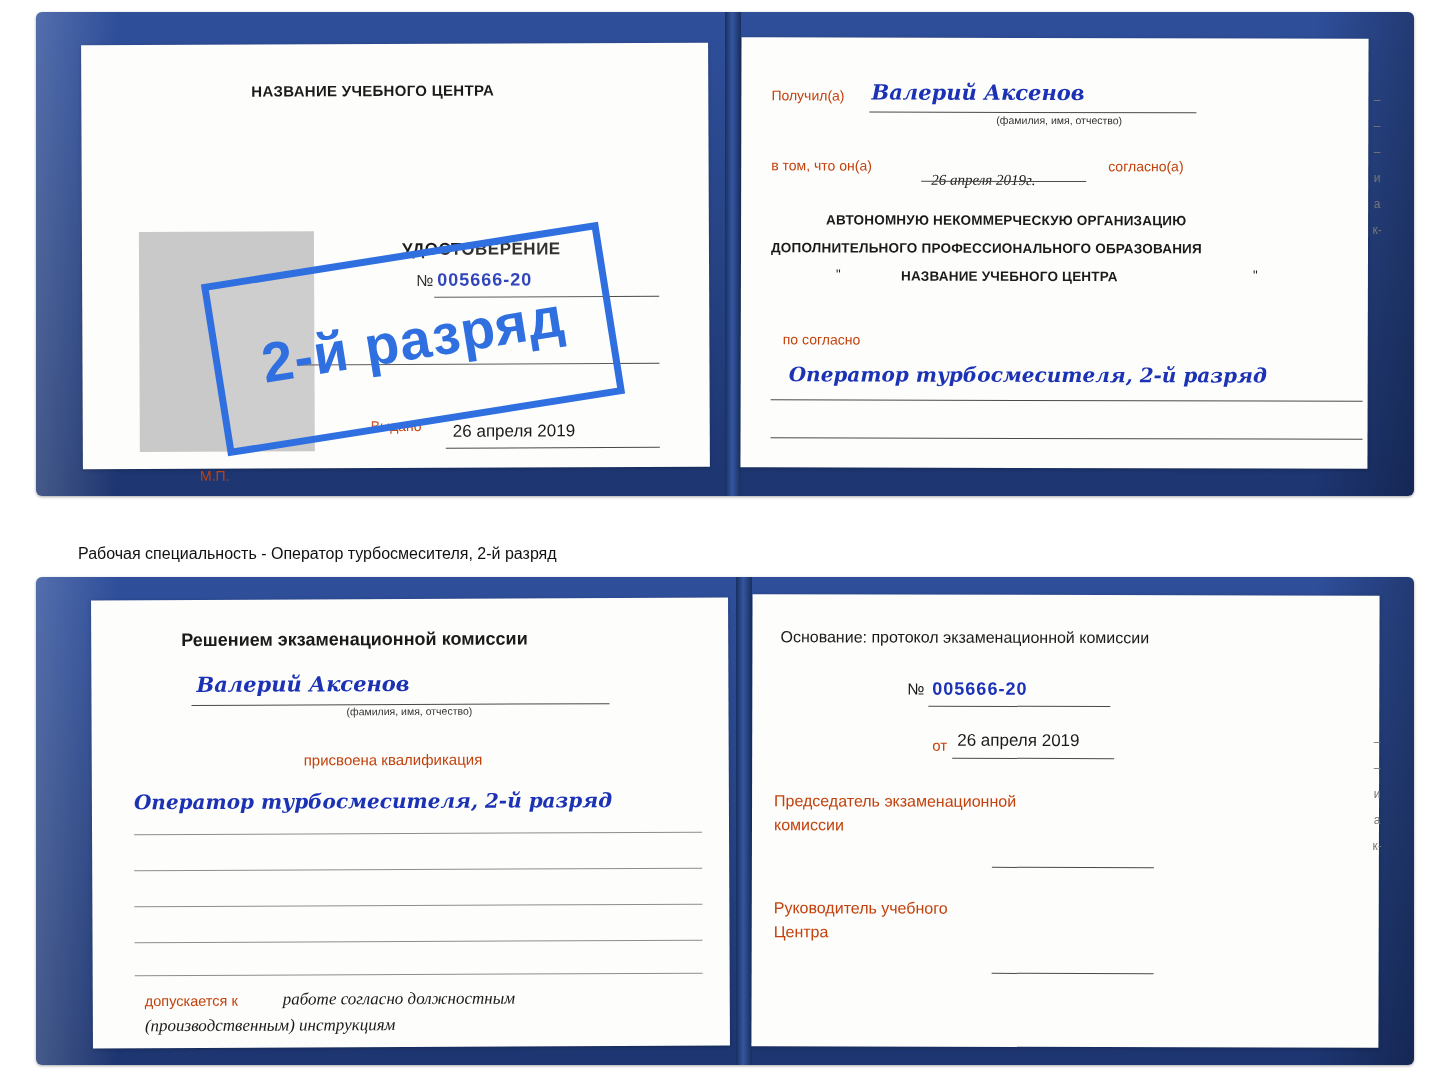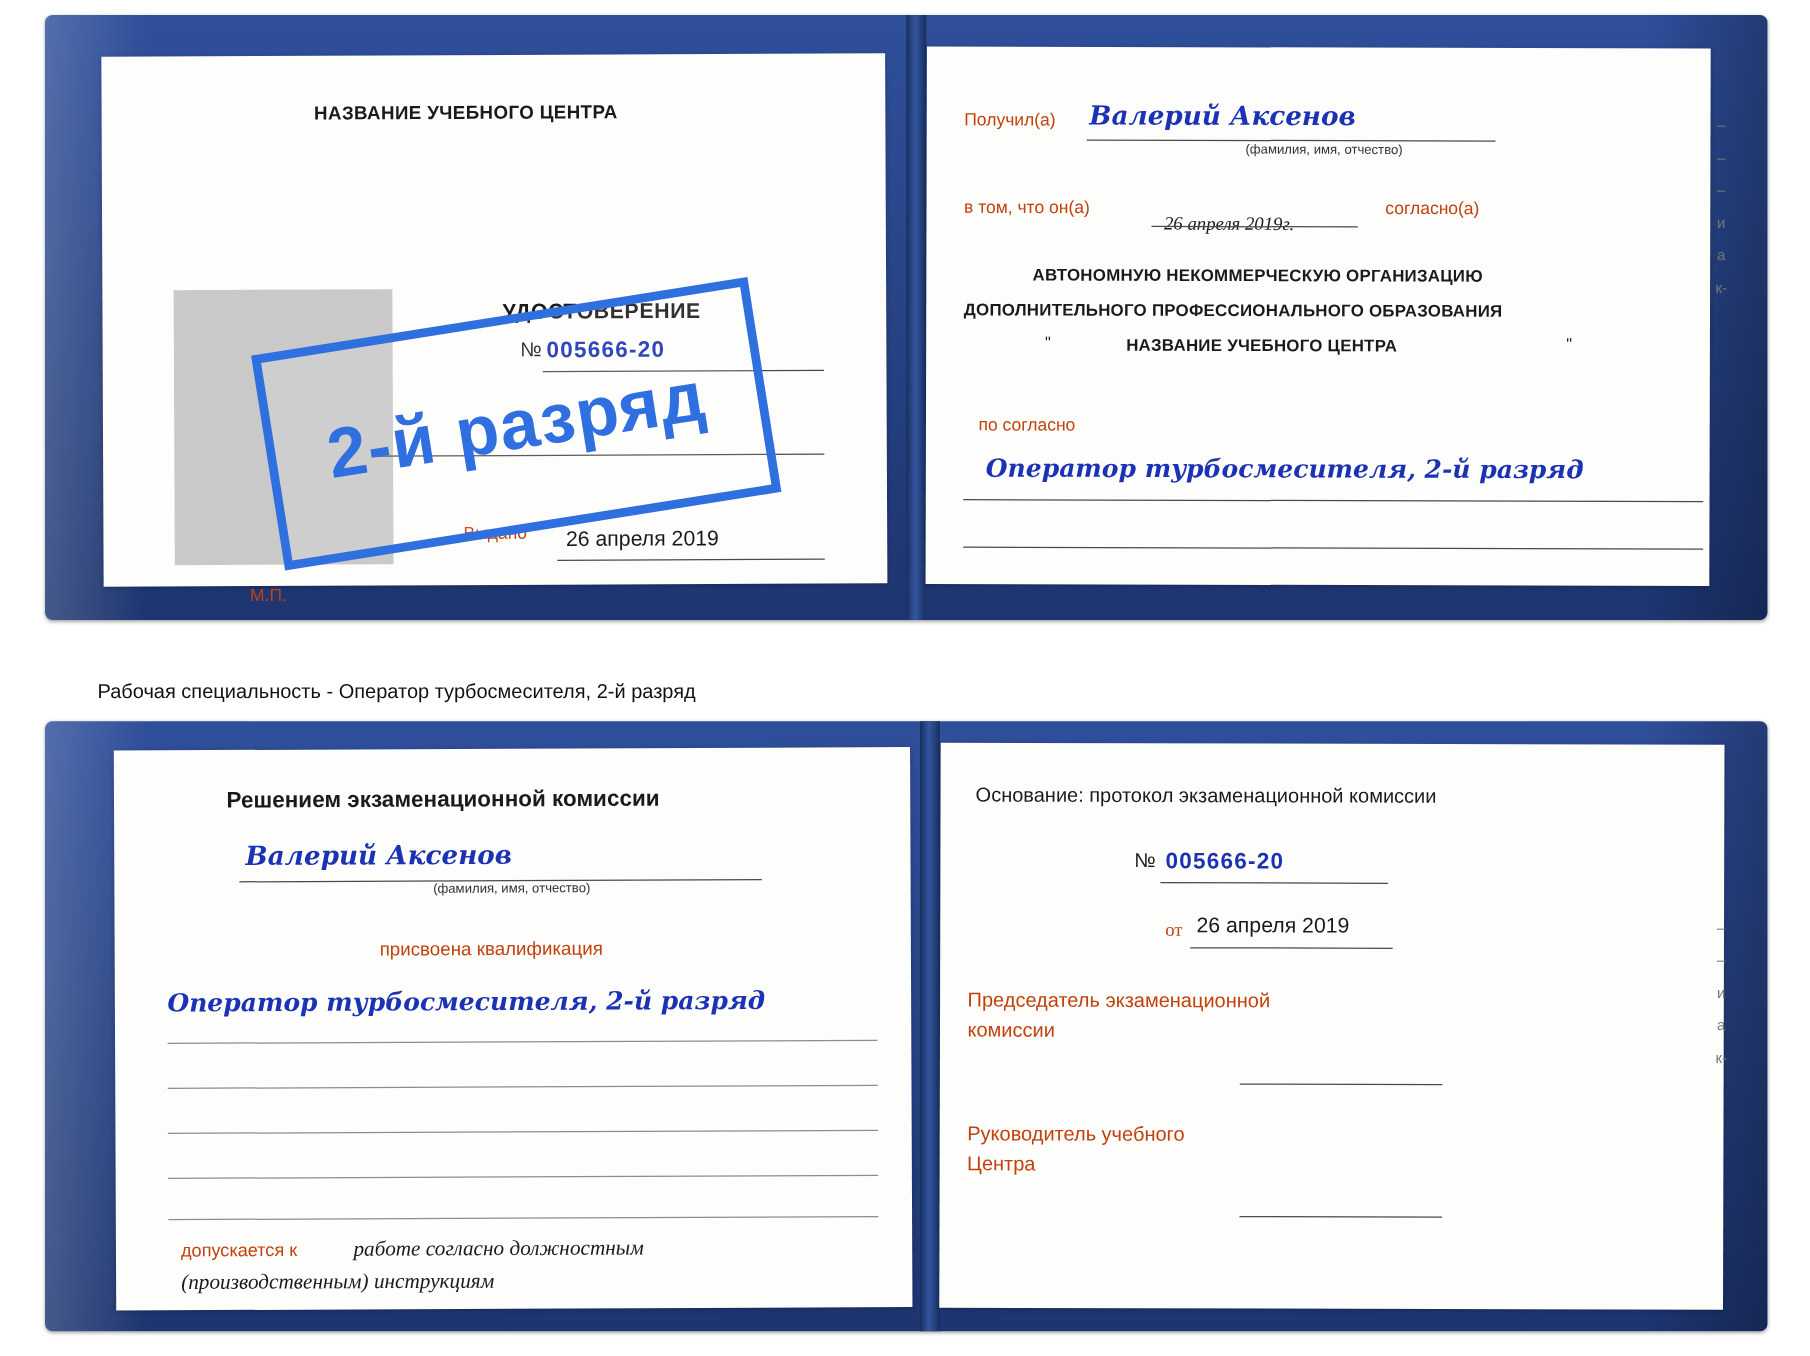--- a/index.html
+++ b/index.html
@@ -236,21 +236,21 @@
     <div class="t typed-ital" style="left:52px; top:416px; font-size:17px;">(производственным) инструкциям</div>
   </div>
 
   <div class="page right" style="left:716px; top:18px; width:627px; height:452px;">
     <div class="t" style="left:28px; top:34px; font-size:16px;">Основание: протокол экзаменационной комиссии</div>
 
     <div class="t typed" style="left:155px; top:86px; font-size:16px;">№</div>
     <div class="t hand-blue-print" style="left:180px; top:84px; font-size:18px; letter-spacing:1px;">005666-20</div>
     <div class="rule" style="left:176px; top:111px; width:182px;"></div>
 
-    <div class="t lbl" style="left:180px; top:142px; font-size:15px;font-family:Liberation Serif, serif;">от</div>
+    <div class="t lbl" style="left:180px; top:142px; font-size:15px;">от</div>
     <div class="t typed" style="left:205px; top:136px; font-size:17px;">26 апреля 2019</div>
     <div class="rule" style="left:200px; top:163px; width:162px;"></div>
 
     <div class="t lbl" style="left:22px; top:198px; font-size:16px;">Председатель экзаменационной</div>
     <div class="t lbl" style="left:22px; top:222px; font-size:16px;">комиссии</div>
     <div class="rule" style="left:240px; top:272px; width:162px;"></div>
 
     <div class="t lbl" style="left:22px; top:305px; font-size:16px;">Руководитель учебного</div>
     <div class="t lbl" style="left:22px; top:329px; font-size:16px;">Центра</div>
     <div class="rule" style="left:240px; top:378px; width:162px;"></div>

